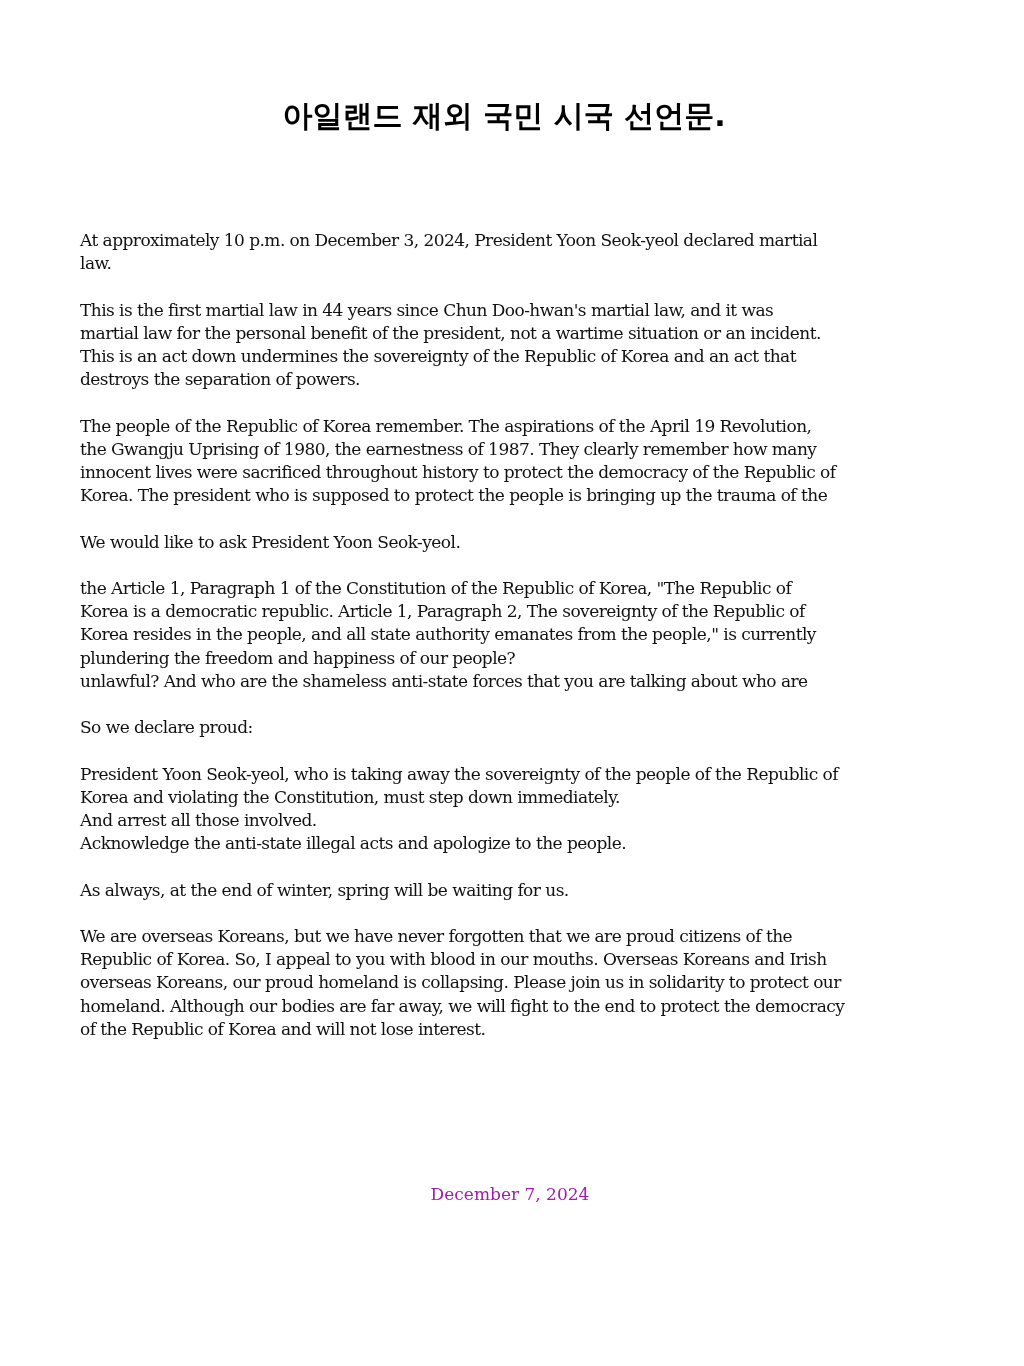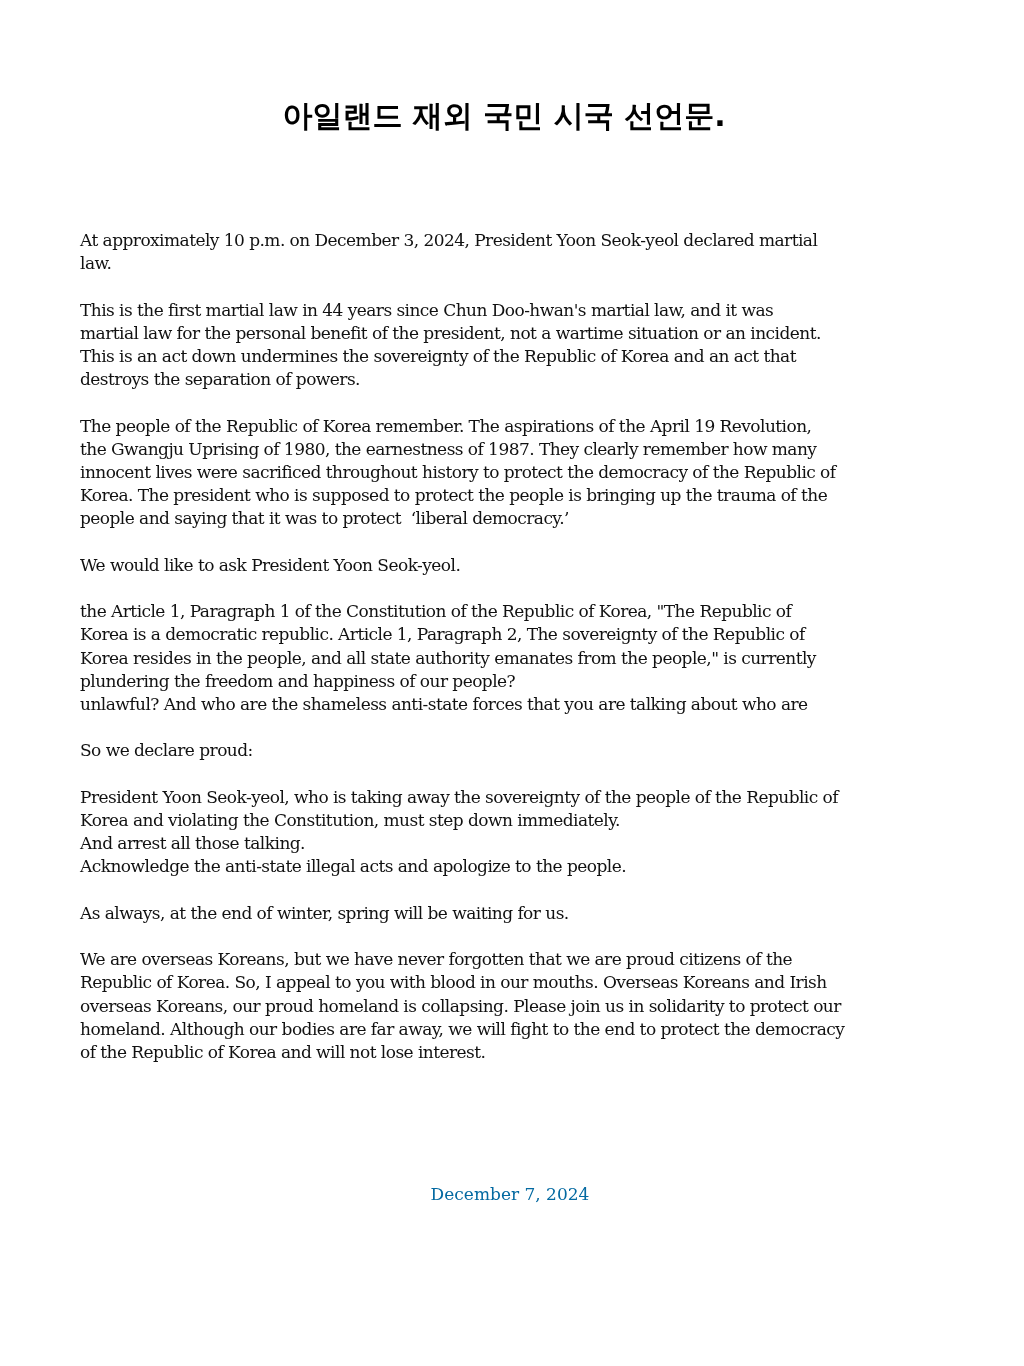--- a/index.html
+++ b/index.html
@@ -55,21 +55,21 @@
     }
     .date {
       position: absolute;
       top: 1183px;
       left: 0;
       width: 1024px;
       text-align: center;
       font-family: "DejaVu Serif", serif;
       font-size: 17px;
       line-height: 23px;
-      color: #0369a1;
+      color: #a21caf;
       padding-right: 4px;
       box-sizing: border-box;
     }
   </style>
 </head>
 <body>
 
 <div class="page">
   <div class="title">아일랜드 재외 국민 시국 선언문.</div>
 
@@ -82,39 +82,38 @@
       <span class="line">This is the first martial law in 44 years since Chun Doo-hwan's martial law, and it was</span>
       <span class="line">martial law for the personal benefit of the president, not a wartime situation or an incident.</span>
       <span class="line">This is an act down undermines the sovereignty of the Republic of Korea and an act that</span>
       <span class="line">destroys the separation of powers.</span>
     </p>
     <p class="para">
       <span class="line">The people of the Republic of Korea remember. The aspirations of the April 19 Revolution,</span>
       <span class="line">the Gwangju Uprising of 1980, the earnestness of 1987. They clearly remember how many</span>
       <span class="line">innocent lives were sacrificed throughout history to protect the democracy of the Republic of</span>
       <span class="line">Korea. The president who is supposed to protect the people is bringing up the trauma of the</span>
-      <span class="line" style="white-space: pre;">people and saying that it was to protect  ‘liberal democracy.’</span>
     </p>
     <p class="para">
       <span class="line">We would like to ask President Yoon Seok-yeol.</span>
     </p>
     <p class="para">
       <span class="line">the Article 1, Paragraph 1 of the Constitution of the Republic of Korea, "The Republic of</span>
       <span class="line">Korea is a democratic republic. Article 1, Paragraph 2, The sovereignty of the Republic of</span>
       <span class="line">Korea resides in the people, and all state authority emanates from the people," is currently</span>
       <span class="line">plundering the freedom and happiness of our people?</span>
       <span class="line">unlawful? And who are the shameless anti-state forces that you are talking about who are</span>
     </p>
     <p class="para">
       <span class="line">So we declare proud:</span>
     </p>
     <p class="para">
       <span class="line">President Yoon Seok-yeol, who is taking away the sovereignty of the people of the Republic of</span>
       <span class="line">Korea and violating the Constitution, must step down immediately.</span>
-      <span class="line">And arrest all those talking.</span>
+      <span class="line">And arrest all those involved.</span>
       <span class="line">Acknowledge the anti-state illegal acts and apologize to the people.</span>
     </p>
     <p class="para">
       <span class="line">As always, at the end of winter, spring will be waiting for us.</span>
     </p>
     <p class="para">
       <span class="line">We are overseas Koreans, but we have never forgotten that we are proud citizens of the</span>
       <span class="line">Republic of Korea. So, I appeal to you with blood in our mouths. Overseas Koreans and Irish</span>
       <span class="line">overseas Koreans, our proud homeland is collapsing. Please join us in solidarity to protect our</span>
       <span class="line">homeland. Although our bodies are far away, we will fight to the end to protect the democracy</span>

